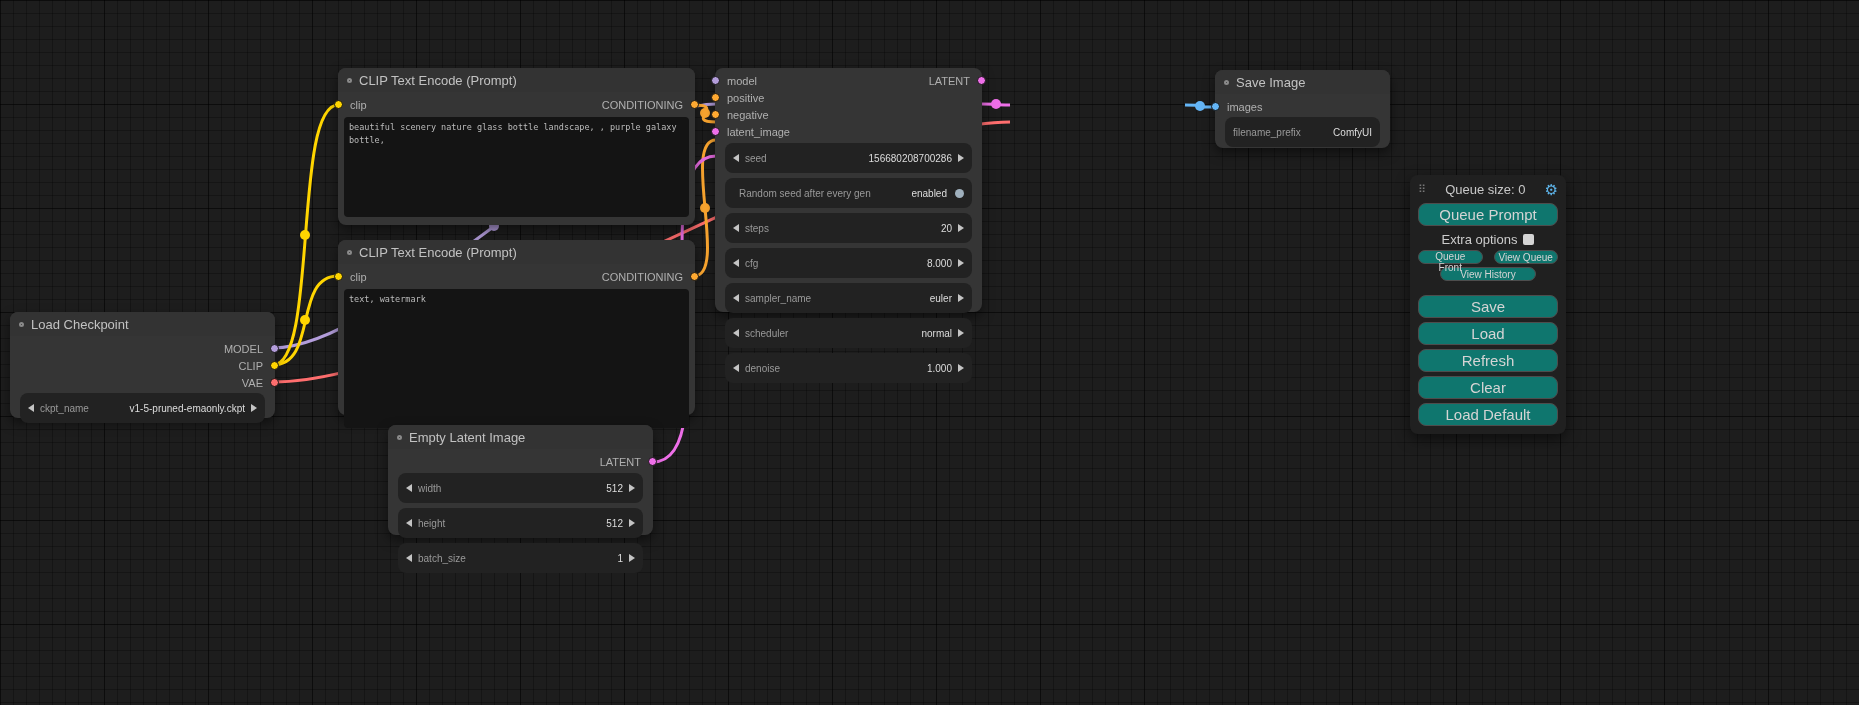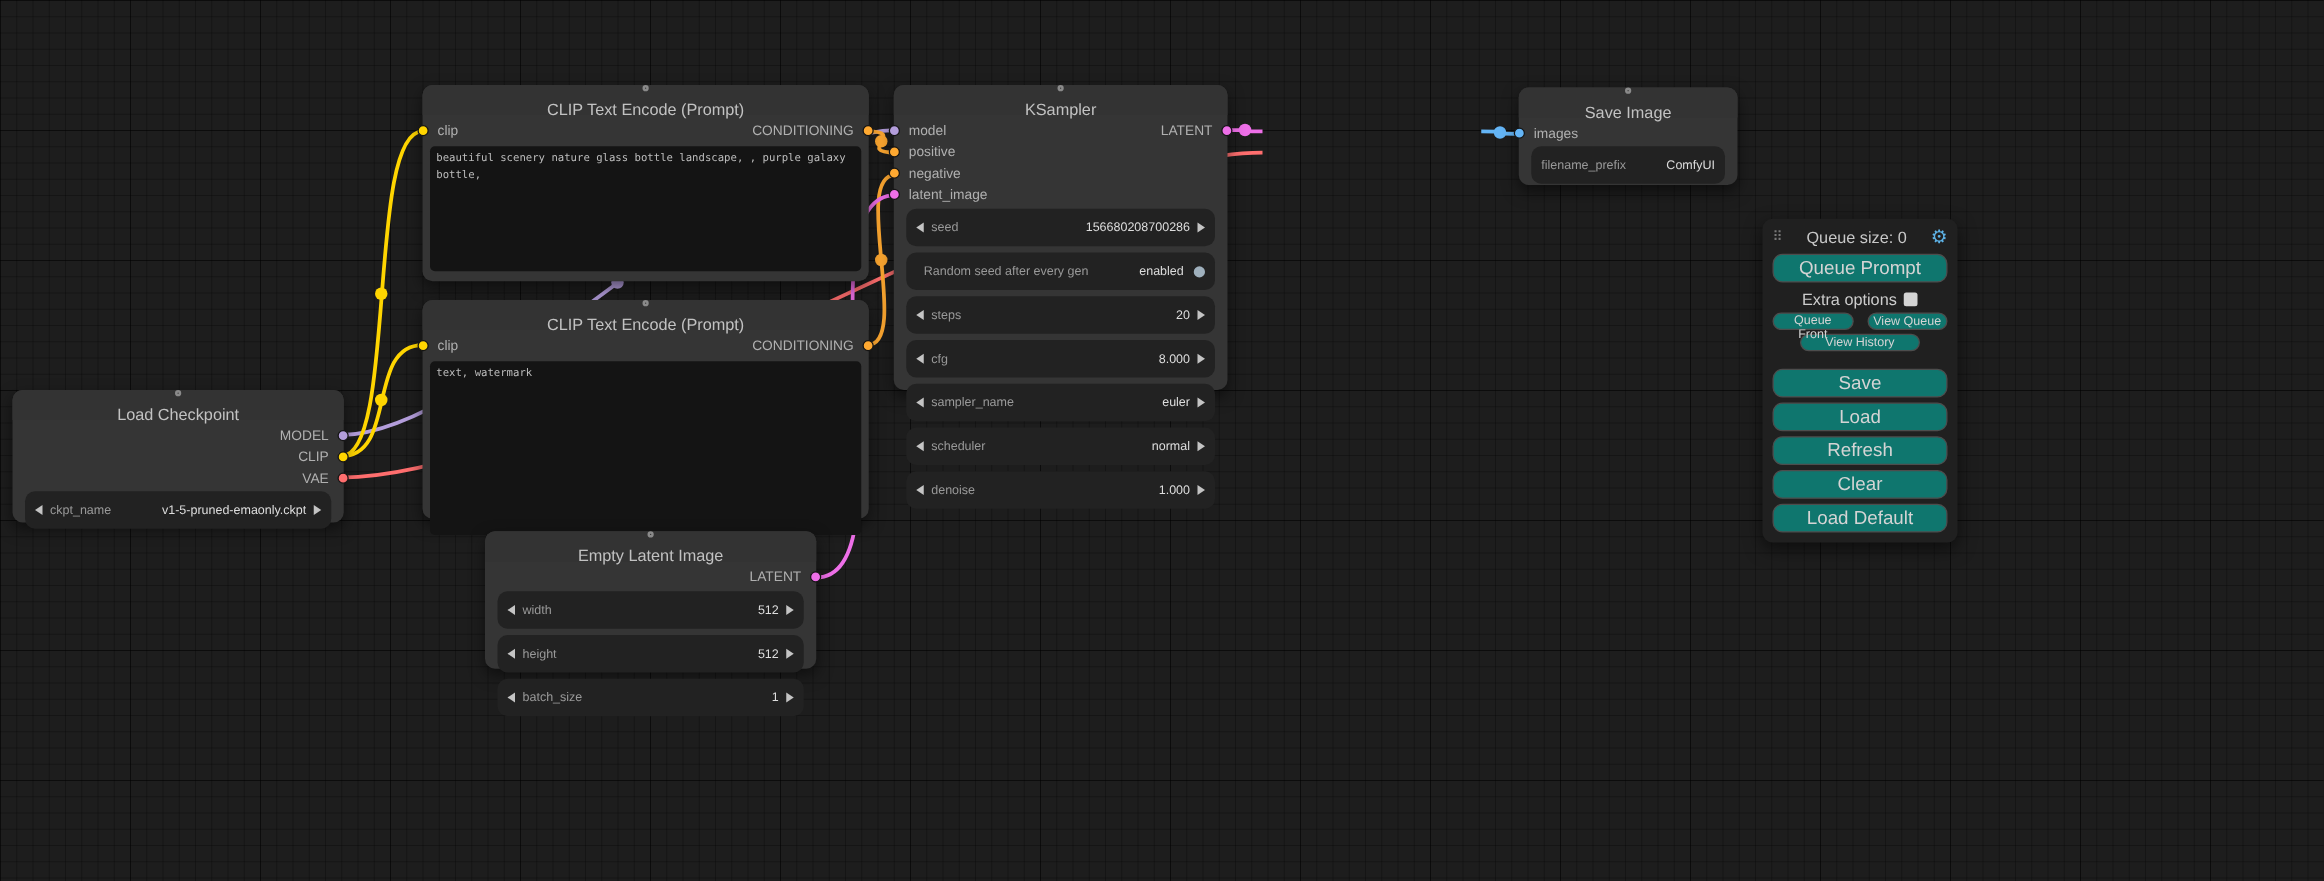--- a/index.html
+++ b/index.html
@@ -15,21 +15,21 @@
     background-size:13px 13px,13px 13px,104px 104px,104px 104px; }
 
   
   svg.wires { position:absolute; left:0; top:0; z-index:1; }
   svg.wires path { fill:none; stroke-width:3; }
 
   
   .node { position:absolute; z-index:2; background:#353535; border-radius:8px;
     box-shadow:0 5px 12px rgba(0,0,0,0.5); color:#aaa; }
   .ntitle { height:24px; display:flex; align-items:center; gap:7px; padding:0 9px;
-    background:#333; border-radius:8px 8px 0 0; color:#c2c2c2; font-size:13px;flex-direction:column; }
+    background:#333; border-radius:8px 8px 0 0; color:#c2c2c2; font-size:13px; }
   .tdot { width:5px; height:5px; border:2px solid #8a8a8a; border-radius:50%; flex:0 0 auto; }
   .rows { margin-top:4px; }
   .row { position:relative; height:17px; display:flex; align-items:center;
     justify-content:space-between; padding:0 12px; font-size:11px; color:#b0b0b0; }
   .lbl-r { margin-left:auto; }
   .port { position:absolute; top:4px; width:9px; height:9px; border-radius:50%;
     border:1px solid #141414; }
   .port.in  { left:-4px; }
   .port.out { right:-4px; }
 
@@ -183,24 +183,20 @@
       <div class="widget">
         <span class="arr-l"></span>
         <span class="wlabel">batch_size</span>
         <span class="wvalue">1</span>
         <span class="arr-r"></span>
       </div>
     </div>
   </div>
 
   <div class="node" style="left:715px;top:68px;width:267px;height:244px">
-    <div class="ntitle">
-      <span class="tdot"></span>
-      <span>KSampler</span>
-    </div>
     <div class="rows">
       <div class="row">
         <span>model</span>
         <span>LATENT</span>
         <span class="port in" style="background:var(--model)"></span>
         <span class="port out" style="background:var(--latent)"></span>
       </div>
       <div class="row">
         <span>positive</span>
         <span class="port in" style="background:var(--conditioning)"></span>

